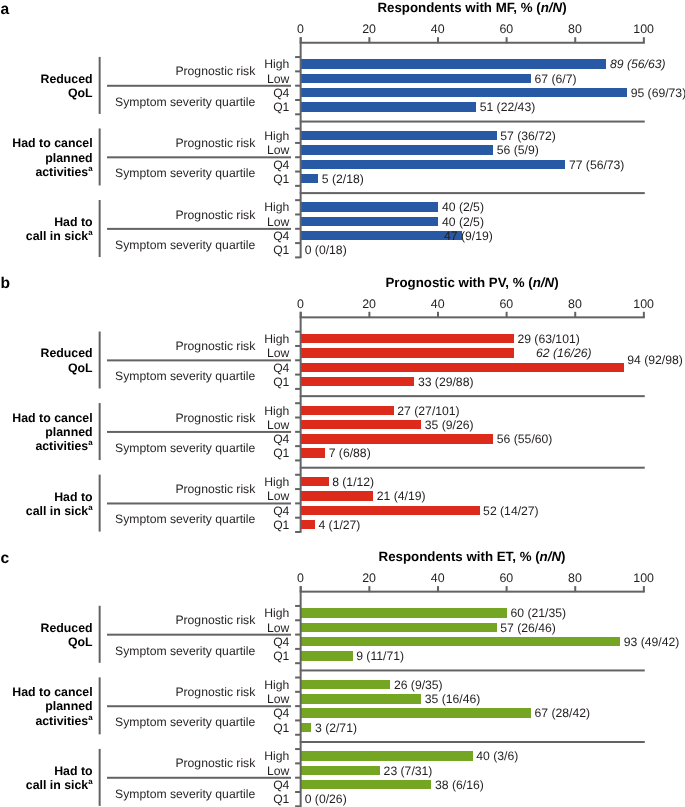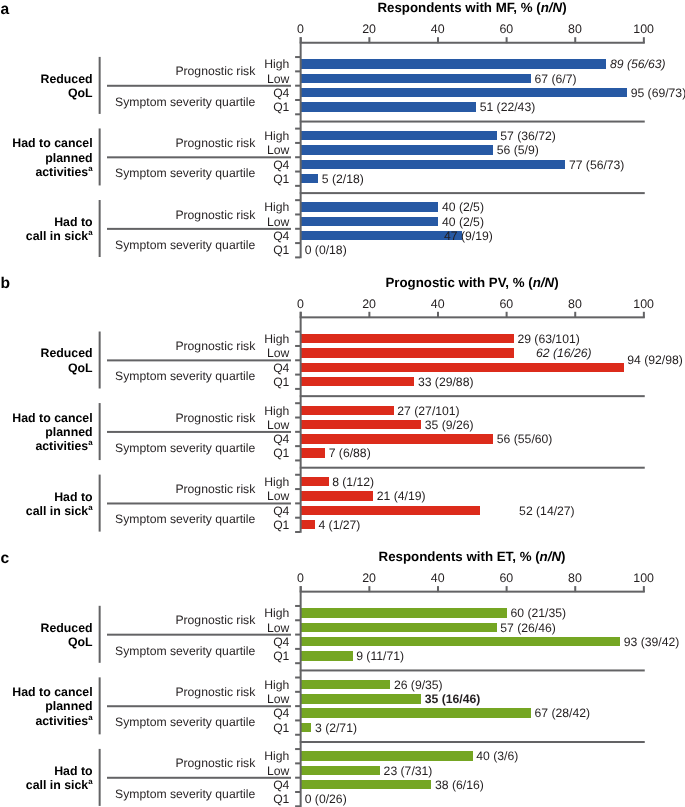--- a/index.html
+++ b/index.html
@@ -198,21 +198,21 @@
       <div class="rule-line" style="left: 295px; top: 473px; width: 5.4px; height: 1.5px; transform: translate(0.1px, 0.76px);"></div>
       <div class="bar" style="left: 301.1px; top: 477.065px; width: 27.448px; height: 9.4px; background: rgb(220, 43, 27);"></div>
       <div class="value-label" style="left: 332.148px; top: 476.065px;">8 (1/12)</div>
       <div class="cat-label" style="left: 89.4px; width: 200px; top: 476.065px;">High</div>
       <div class="rule-line" style="left: 295px; top: 488px; width: 5.4px; height: 1.5px; transform: translate(0.1px, 0.0699999px);"></div>
       <div class="bar" style="left: 301.1px; top: 491.375px; width: 72.051px; height: 9.4px; background: rgb(220, 43, 27);"></div>
       <div class="value-label" style="left: 376.751px; top: 490.375px;">21 (4/19)</div>
       <div class="cat-label" style="left: 89.4px; width: 200px; top: 490.375px;">Low</div>
       <div class="rule-line" style="left: 295px; top: 502px; width: 5.4px; height: 1.5px; transform: translate(0.1px, 0.38px);"></div>
       <div class="bar" style="left: 301.1px; top: 505.685px; width: 178.412px; height: 9.4px; background: rgb(220, 43, 27);"></div>
-      <div class="value-label" style="left: 483.112px; top: 504.685px; margin-left: 36px;">52 (14/27)</div>
+      <div class="value-label" style="left: 483.112px; top: 504.685px;">52 (14/27)</div>
       <div class="cat-label" style="left: 89.4px; width: 200px; top: 504.685px;">Q4</div>
       <div class="rule-line" style="left: 295px; top: 516px; width: 5.4px; height: 1.5px; transform: translate(0.1px, 0.69px);"></div>
       <div class="bar" style="left: 301.1px; top: 519.995px; width: 13.724px; height: 9.4px; background: rgb(220, 43, 27);"></div>
       <div class="value-label" style="left: 318.424px; top: 518.995px;">4 (1/27)</div>
       <div class="cat-label" style="left: 89.4px; width: 200px; top: 518.995px;">Q1</div>
       <div class="rule-line" style="left: 295px; top: 531px; width: 5.4px; height: 1.5px; transform: translate(0.1px, 0px);"></div>
       <div class="factor-label" style="left: -4.7px; width: 260px; top: 483.13px;">Prognostic risk</div>
       <div class="factor-label" style="left: -4.7px; width: 260px; top: 513.43px;">Symptom severity quartile</div>
       <div class="rule-line" style="left: 107px; top: 502px; width: 184px; height: 1.5px; transform: translate(0px, 0.48px);"></div>
       <div class="rule-line" style="left: 98px; top: 474px; width: 1.5px; height: 57.24px; transform: translate(0.65px, 0.61px);"></div>
@@ -241,21 +241,21 @@
       <div class="rule-line" style="left: 295px; top: 604px; width: 5.4px; height: 1.5px; transform: translate(0.1px, 0.96px);"></div>
       <div class="bar" style="left: 301.1px; top: 608.265px; width: 205.86px; height: 9.4px; background: rgb(117, 166, 35);"></div>
       <div class="value-label" style="left: 510.56px; top: 607.265px;">60 (21/35)</div>
       <div class="cat-label" style="left: 89.4px; width: 200px; top: 607.265px;">High</div>
       <div class="rule-line" style="left: 295px; top: 619px; width: 5.4px; height: 1.5px; transform: translate(0.1px, 0.27px);"></div>
       <div class="bar" style="left: 301.1px; top: 622.575px; width: 195.567px; height: 9.4px; background: rgb(117, 166, 35);"></div>
       <div class="value-label" style="left: 500.267px; top: 621.575px;">57 (26/46)</div>
       <div class="cat-label" style="left: 89.4px; width: 200px; top: 621.575px;">Low</div>
       <div class="rule-line" style="left: 295px; top: 633px; width: 5.4px; height: 1.5px; transform: translate(0.1px, 0.58px);"></div>
       <div class="bar" style="left: 301.1px; top: 636.885px; width: 319.083px; height: 9.4px; background: rgb(117, 166, 35);"></div>
-      <div class="value-label" style="left: 623.783px; top: 635.885px;">93 (39/42)</div>
+      <div class="value-label" style="left: 623.783px; top: 635.885px;">93 (49/42)</div>
       <div class="cat-label" style="left: 89.4px; width: 200px; top: 635.885px;">Q4</div>
       <div class="rule-line" style="left: 295px; top: 647px; width: 5.4px; height: 1.5px; transform: translate(0.1px, 0.89px);"></div>
       <div class="bar" style="left: 301.1px; top: 651.195px; width: 51.465px; height: 9.4px; background: rgb(117, 166, 35);"></div>
       <div class="value-label" style="left: 356.165px; top: 650.195px;">9 (11/71)</div>
       <div class="cat-label" style="left: 89.4px; width: 200px; top: 650.195px;">Q1</div>
       <div class="rule-line" style="left: 295px; top: 662px; width: 5.4px; height: 1.5px; transform: translate(0.1px, 0.2px);"></div>
       <div class="factor-label" style="left: -4.7px; width: 260px; top: 614.33px;">Prognostic risk</div>
       <div class="factor-label" style="left: -4.7px; width: 260px; top: 644.63px;">Symptom severity quartile</div>
       <div class="rule-line" style="left: 107px; top: 633px; width: 184px; height: 1.5px; transform: translate(0px, 0.68px);"></div>
       <div class="rule-line" style="left: 98px; top: 605px; width: 1.5px; height: 57.24px; transform: translate(0.65px, 0.81px);"></div>
@@ -263,21 +263,21 @@
         <div><span>Reduced</span></div>
         <div><span>QoL</span></div>
       </div>
       <div class="rule-line" style="left: 299px; top: 669px; width: 344.6px; height: 1.5px; transform: translate(0.75px, 0.455px);"></div>
       <div class="rule-line" style="left: 295px; top: 676px; width: 5.4px; height: 1.5px; transform: translate(0.1px, 0.51px);"></div>
       <div class="bar" style="left: 301.1px; top: 679.815px; width: 89.206px; height: 9.4px; background: rgb(117, 166, 35);"></div>
       <div class="value-label" style="left: 393.906px; top: 678.815px;">26 (9/35)</div>
       <div class="cat-label" style="left: 89.4px; width: 200px; top: 678.815px;">High</div>
       <div class="rule-line" style="left: 295px; top: 690px; width: 5.4px; height: 1.5px; transform: translate(0.1px, 0.82px);"></div>
       <div class="bar" style="left: 301.1px; top: 694.125px; width: 120.085px; height: 9.4px; background: rgb(117, 166, 35);"></div>
-      <div class="value-label" style="left: 424.785px; top: 693.125px; font-weight: bold;">35 (16/46)</div>
+      <div class="value-label" style="left: 424.785px; top: 693.125px;">35 (16/46)</div>
       <div class="cat-label" style="left: 89.4px; width: 200px; top: 693.125px;">Low</div>
       <div class="rule-line" style="left: 295px; top: 705px; width: 5.4px; height: 1.5px; transform: translate(0.1px, 0.13px);"></div>
       <div class="bar" style="left: 301.1px; top: 708.435px; width: 229.877px; height: 9.4px; background: rgb(117, 166, 35);"></div>
       <div class="value-label" style="left: 534.577px; top: 707.435px;">67 (28/42)</div>
       <div class="cat-label" style="left: 89.4px; width: 200px; top: 707.435px;">Q4</div>
       <div class="rule-line" style="left: 295px; top: 719px; width: 5.4px; height: 1.5px; transform: translate(0.1px, 0.44px);"></div>
       <div class="bar" style="left: 301.1px; top: 722.745px; width: 10.293px; height: 9.4px; background: rgb(117, 166, 35);"></div>
       <div class="value-label" style="left: 314.993px; top: 721.745px;">3 (2/71)</div>
       <div class="cat-label" style="left: 89.4px; width: 200px; top: 721.745px;">Q1</div>
       <div class="rule-line" style="left: 295px; top: 733px; width: 5.4px; height: 1.5px; transform: translate(0.1px, 0.75px);"></div>

